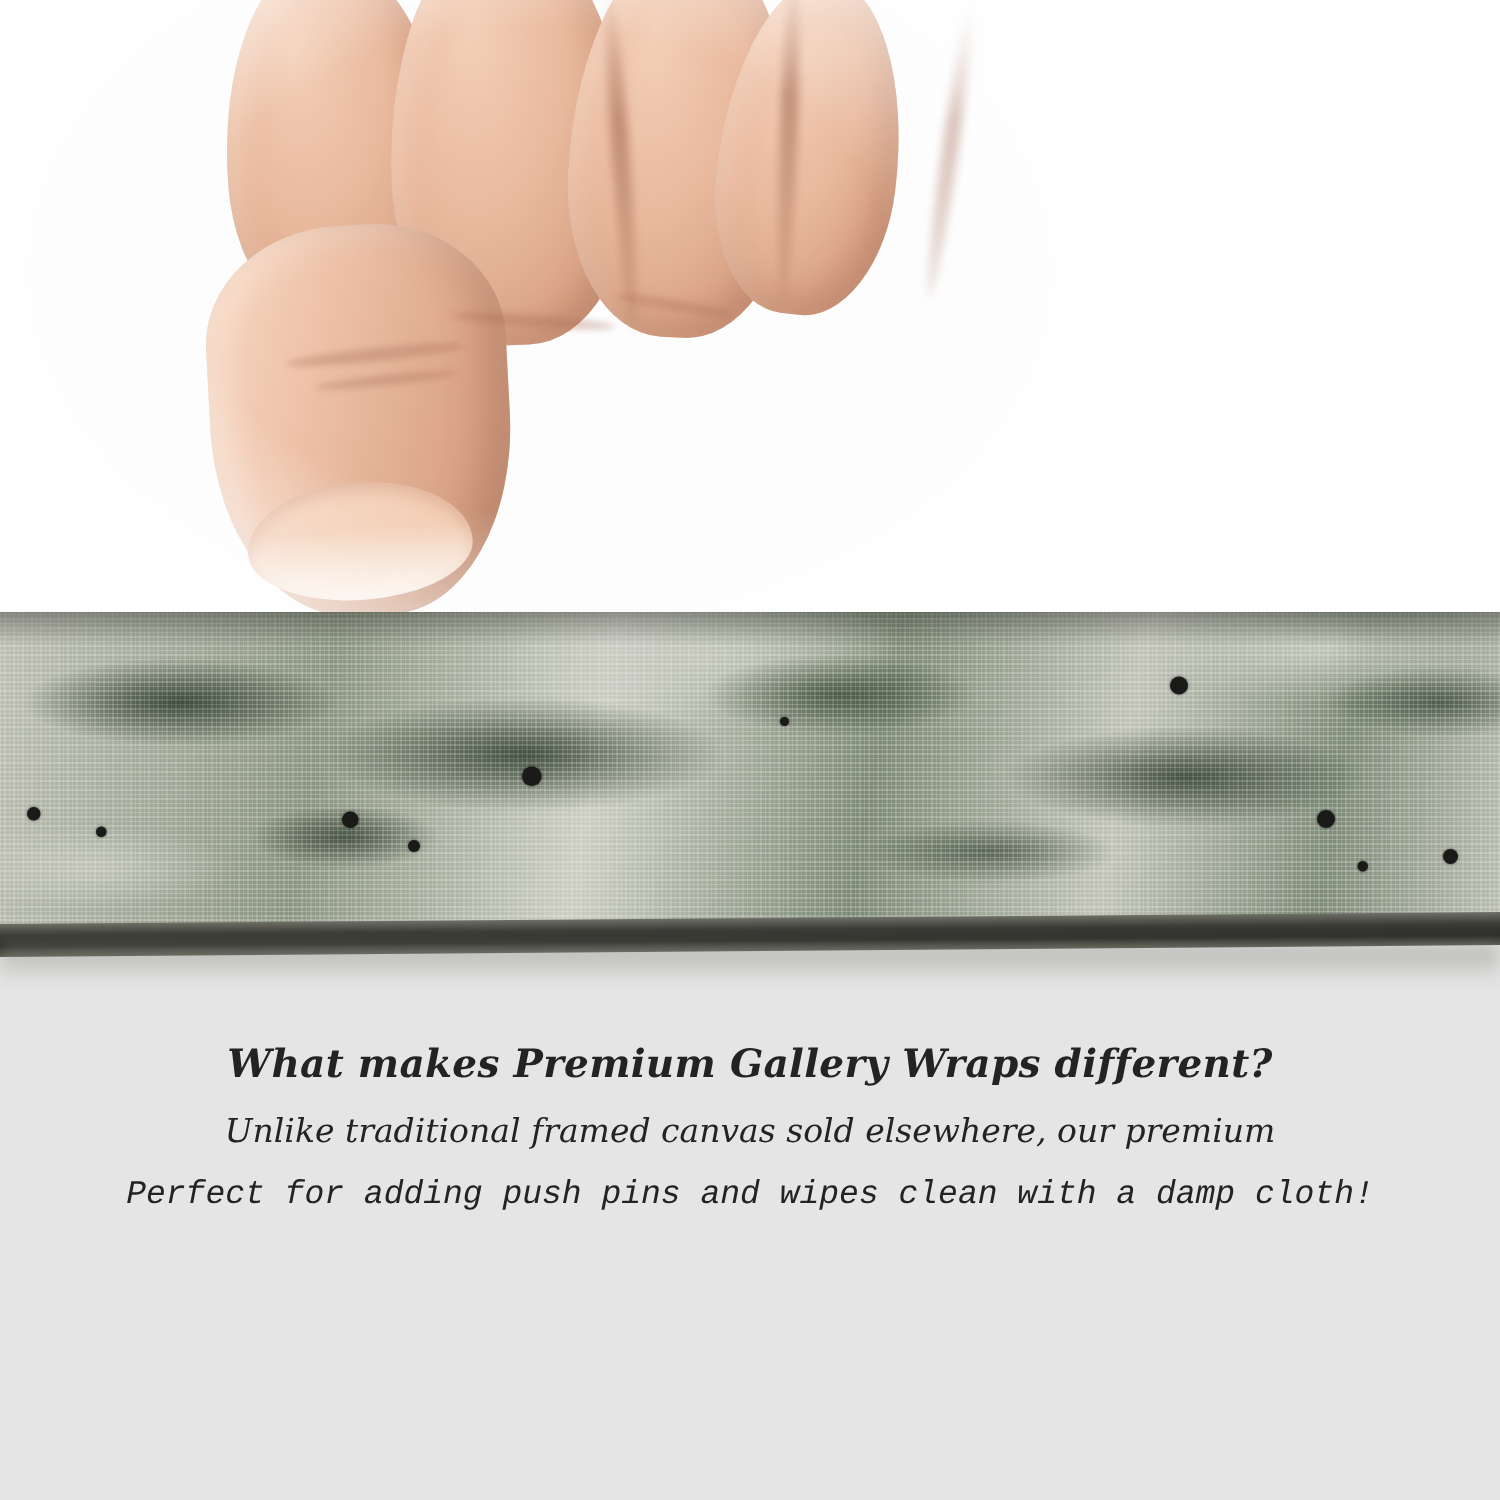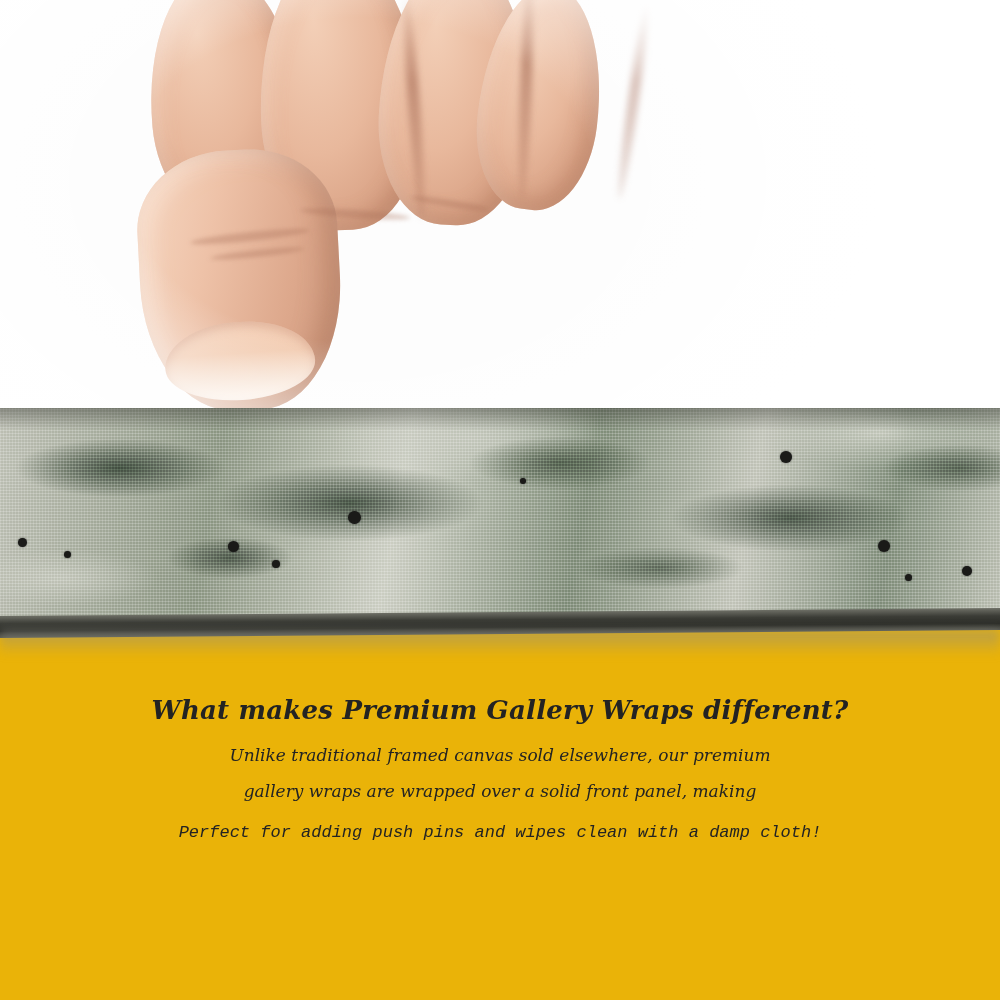--- a/index.html
+++ b/index.html
@@ -7,21 +7,21 @@
     width: 1000px;
     height: 1000px;
     background: #ffffff;
     font-family: "Liberation Sans", sans-serif;
     overflow: hidden;
   }
   .page {
     position: relative;
     width: 1000px;
     height: 1000px;
-    background: #eab308;
+    background: #e5e5e5;
   }
 
   
   .photo-top {
     position: absolute;
     left: 0; top: 0;
     width: 1000px; height: 410px;
     background: #fdfdfd;
     overflow: hidden;
   }
@@ -167,21 +167,21 @@
     font-family: "DejaVu Serif", serif;
     font-style: italic;
   }
   .caption-title {
     font-size: 26px;
     font-weight: 700;
     letter-spacing: 0.2px;
     margin-bottom: 12px;
   }
   .caption-line {
-    font-size: 17px;
+    font-size: 22px;
     line-height: 36px;
     font-weight: 400;
   }
   .caption-last {
     margin-top: 6px;
     font-family: Liberation Mono, monospace;
   }
 </style>
 </head>
 <body>
@@ -221,17 +221,16 @@
     <div class="speck" style="left:962px; top:158px; width:10px; height:10px;"></div>
     <div class="speck" style="left:905px; top:166px; width:7px; height:7px;"></div>
     <div class="speck" style="left:520px; top:70px;  width:6px; height:6px;"></div>
   </div>
   <div class="canvas-bottom-edge"></div>
   <div class="canvas-underglow"></div>
 
   <div class="caption">
     <div class="caption-title">What makes Premium Gallery Wraps different?</div>
     <div class="caption-line">Unlike traditional framed canvas sold elsewhere, our premium</div>
-    <div class="caption-line">gallery wraps are wrapped over a solid front panel, making</div>
     <div class="caption-line caption-last">Perfect for adding push pins and wipes clean with a damp cloth!</div>
   </div>
 
 </div>
 
 </body></html>

